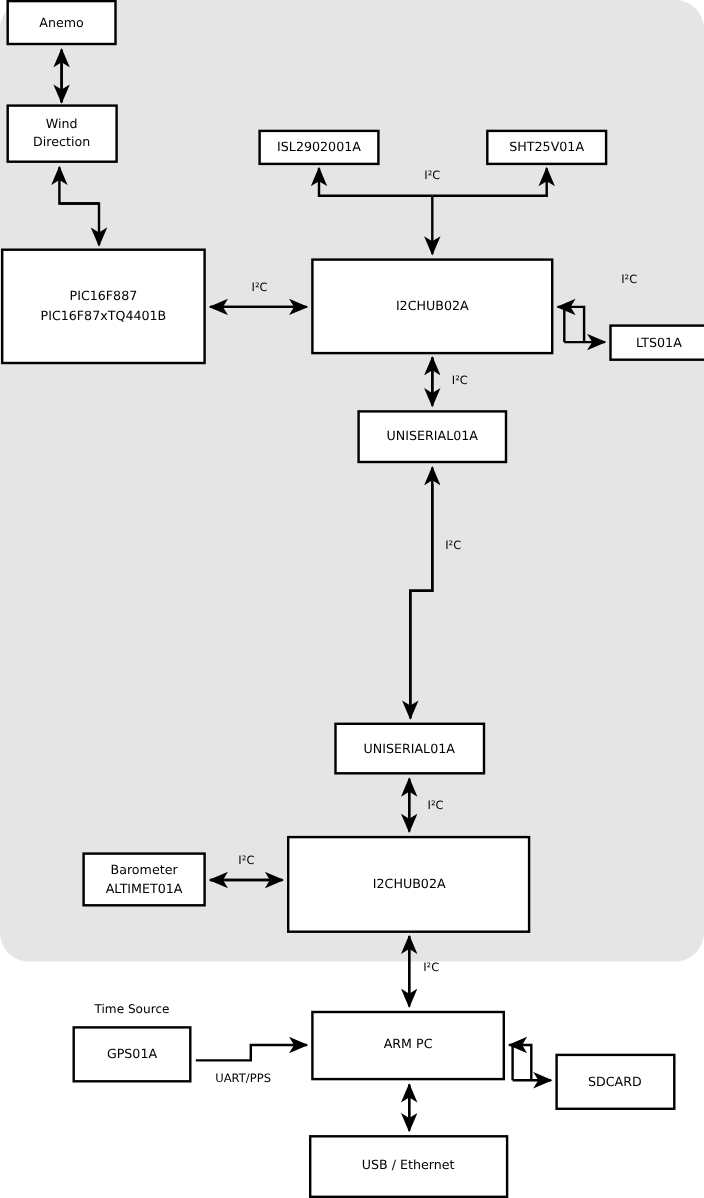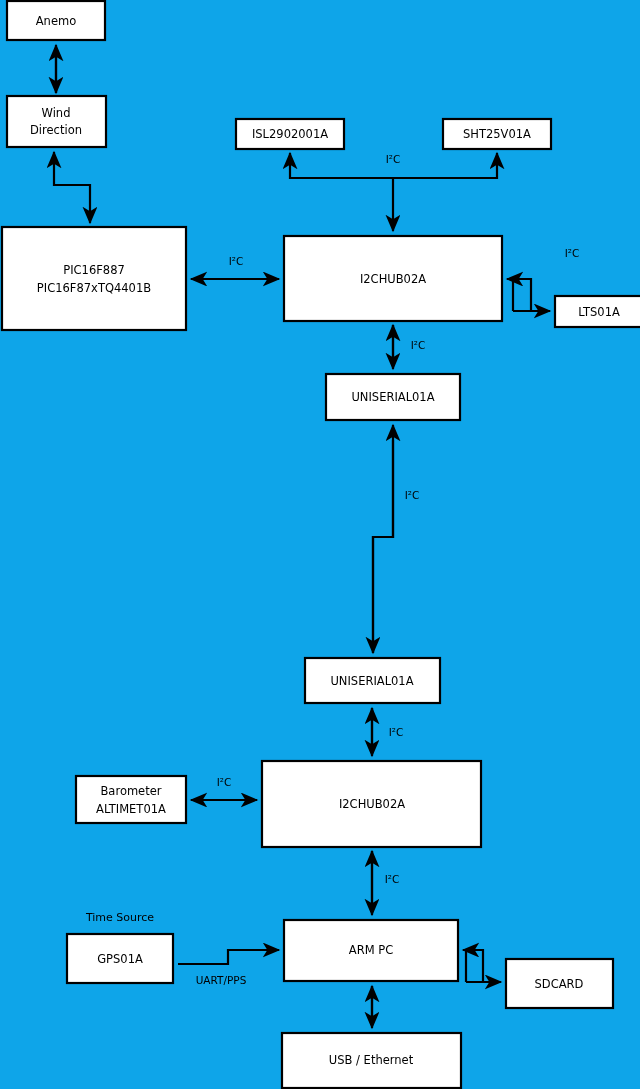--- a/index.html
+++ b/index.html
@@ -9,22 +9,23 @@
   }
   body {
     width: 640px;
     height: 1089px;
     font-family: "DejaVu Sans", sans-serif;
     overflow: hidden;
   }
   #diagram-root {
     position: relative;
     width: 640px;
-    height: 1089px;
-    background: #0ea5e9;
+    height: 874px;
+    background: #e5e5e5;
+    border-radius: 26px;
   }
   svg.diagram {
     display: block;
     width: 640px;
     height: 1089px;
   }
   .node-box {
     fill: #ffffff;
     stroke: #000000;
     stroke-width: 2.2;

